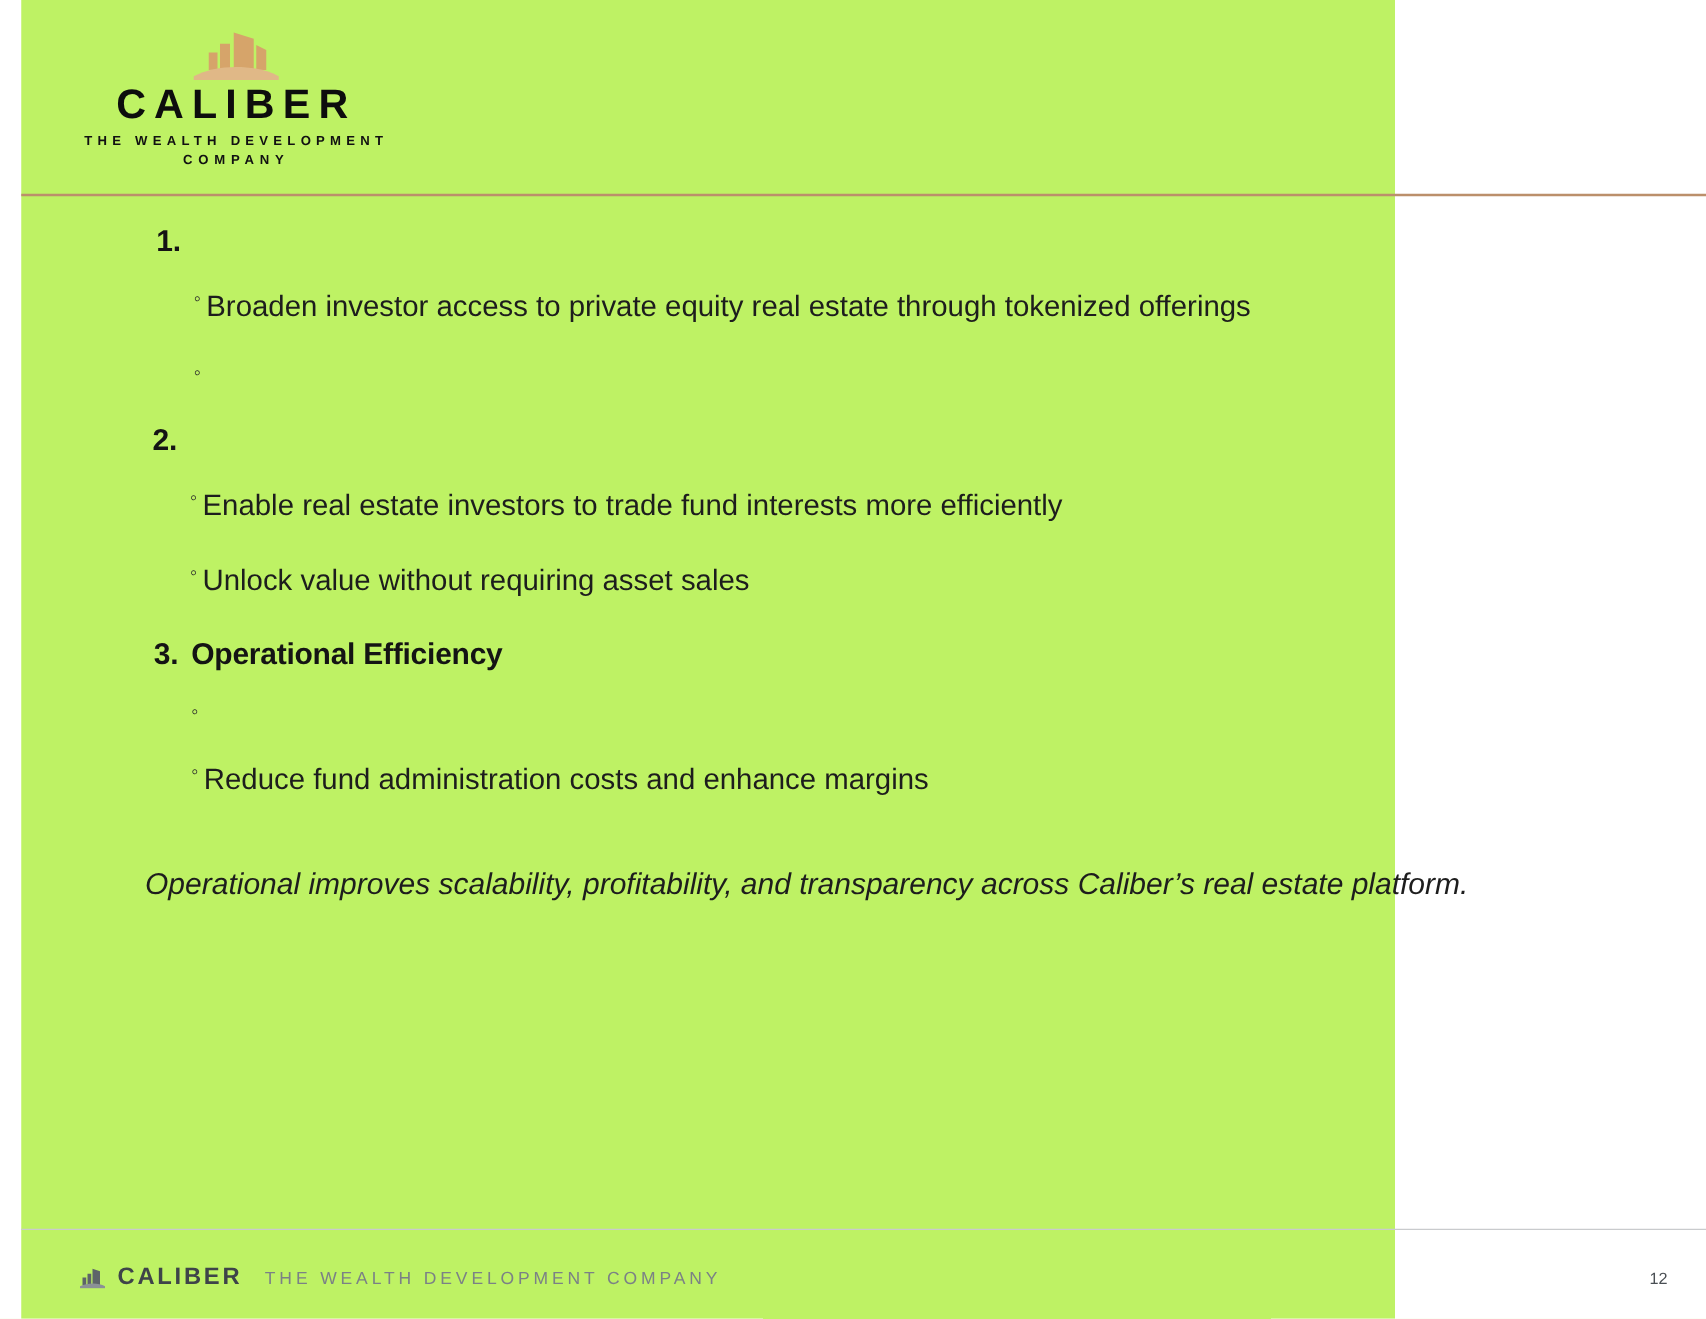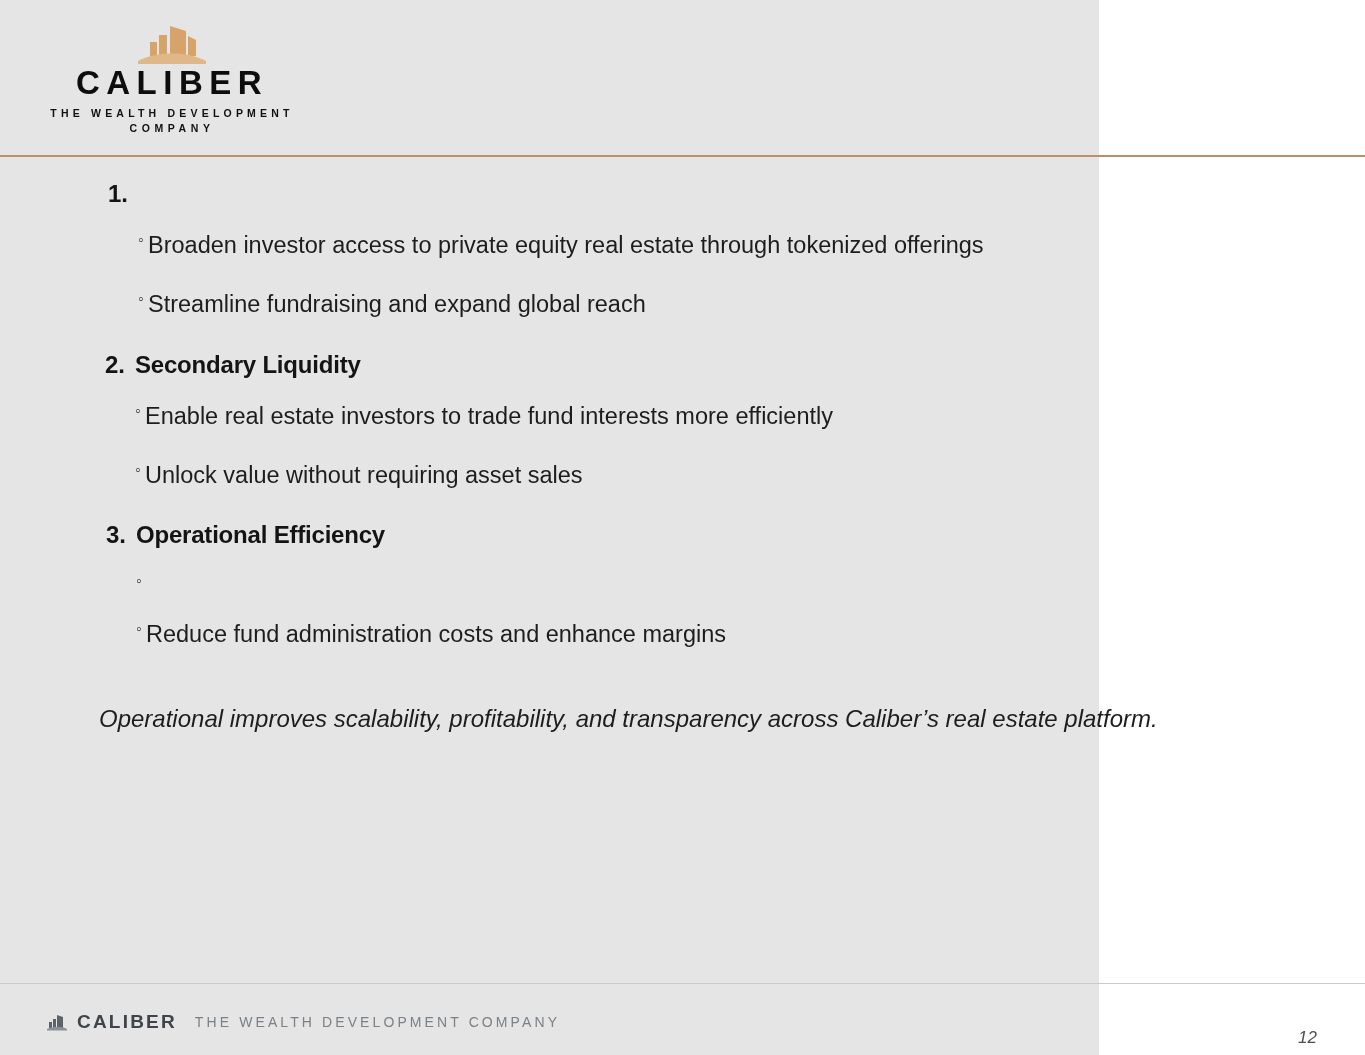--- a/index.html
+++ b/index.html
@@ -3,21 +3,21 @@
 <meta charset="utf-8">
 <style>
   * { margin:0; padding:0; box-sizing:border-box; }
   html, body {
     width:1365px; height:1055px;
     background:#ffffff;
     font-family:"Liberation Sans", sans-serif;
     color:#1a1a1a;
     overflow:hidden;
   }
-  .slide { position:relative; width:1099px; height:1055px; background:#e5e5e5; }
+  .slide { position:relative; width:1099px; height:1055px; background:#bef264;margin-left:17px; }
 
   
   .header { position:absolute; top:0; left:0; width:1365px; height:156px; }
 
   .brand-logo {
     position:absolute; left:46px; top:22px;
     width:252px; height:116px;
     display:flex; flex-direction:column; align-items:center;
   }
   .logo-mark { width:72px; height:42px; position:relative; }
@@ -95,22 +95,22 @@
   }
   .footer-mark { width:22px; height:17px; position:relative; }
   .footer-name {
     font-size:19px; font-weight:700; letter-spacing:2.2px; color:#3e4449;
   }
   .footer-tagline {
     font-size:14px; font-weight:400; letter-spacing:3.1px; color:#7b8186;
     margin-left:9px; white-space:nowrap;text-align:right;
   }
   .page-number {
-    position:absolute; right:48px; top:23px;
-    font-size:17px; color:#4a4f54; font-weight:400;font-style:italic;
+    position:absolute; right:48px; top:10px;
+    font-size:13px; color:#4a4f54; font-weight:400;
   }
 </style>
 </head>
 <body>
 
 <div class="slide">
 
   <div class="header">
 
     <div class="brand-logo">
@@ -140,29 +140,27 @@
       <div class="num-heading">
         <span class="num">1.</span>
       </div>
       <ul class="sub-list">
         <li class="sub-item">
           <span class="sub-bullet">◦</span>
           <span class="sub-text">Broaden investor access to private equity real estate through tokenized offerings</span>
         </li>
         <li class="sub-item">
           <span class="sub-bullet">◦</span>
-          <span class="sub-text">Streamline fundraising and expand global reach</span>
         </li>
       </ul>
     </div>
 
     <div class="num-item item-2">
       <div class="num-heading">
         <span class="num">2.</span>
-        <span class="num-label">Secondary Liquidity</span>
       </div>
       <ul class="sub-list">
         <li class="sub-item">
           <span class="sub-bullet">◦</span>
           <span class="sub-text">Enable real estate investors to trade fund interests more efficiently</span>
         </li>
         <li class="sub-item">
           <span class="sub-bullet">◦</span>
           <span class="sub-text">Unlock value without requiring asset sales</span>
         </li>

